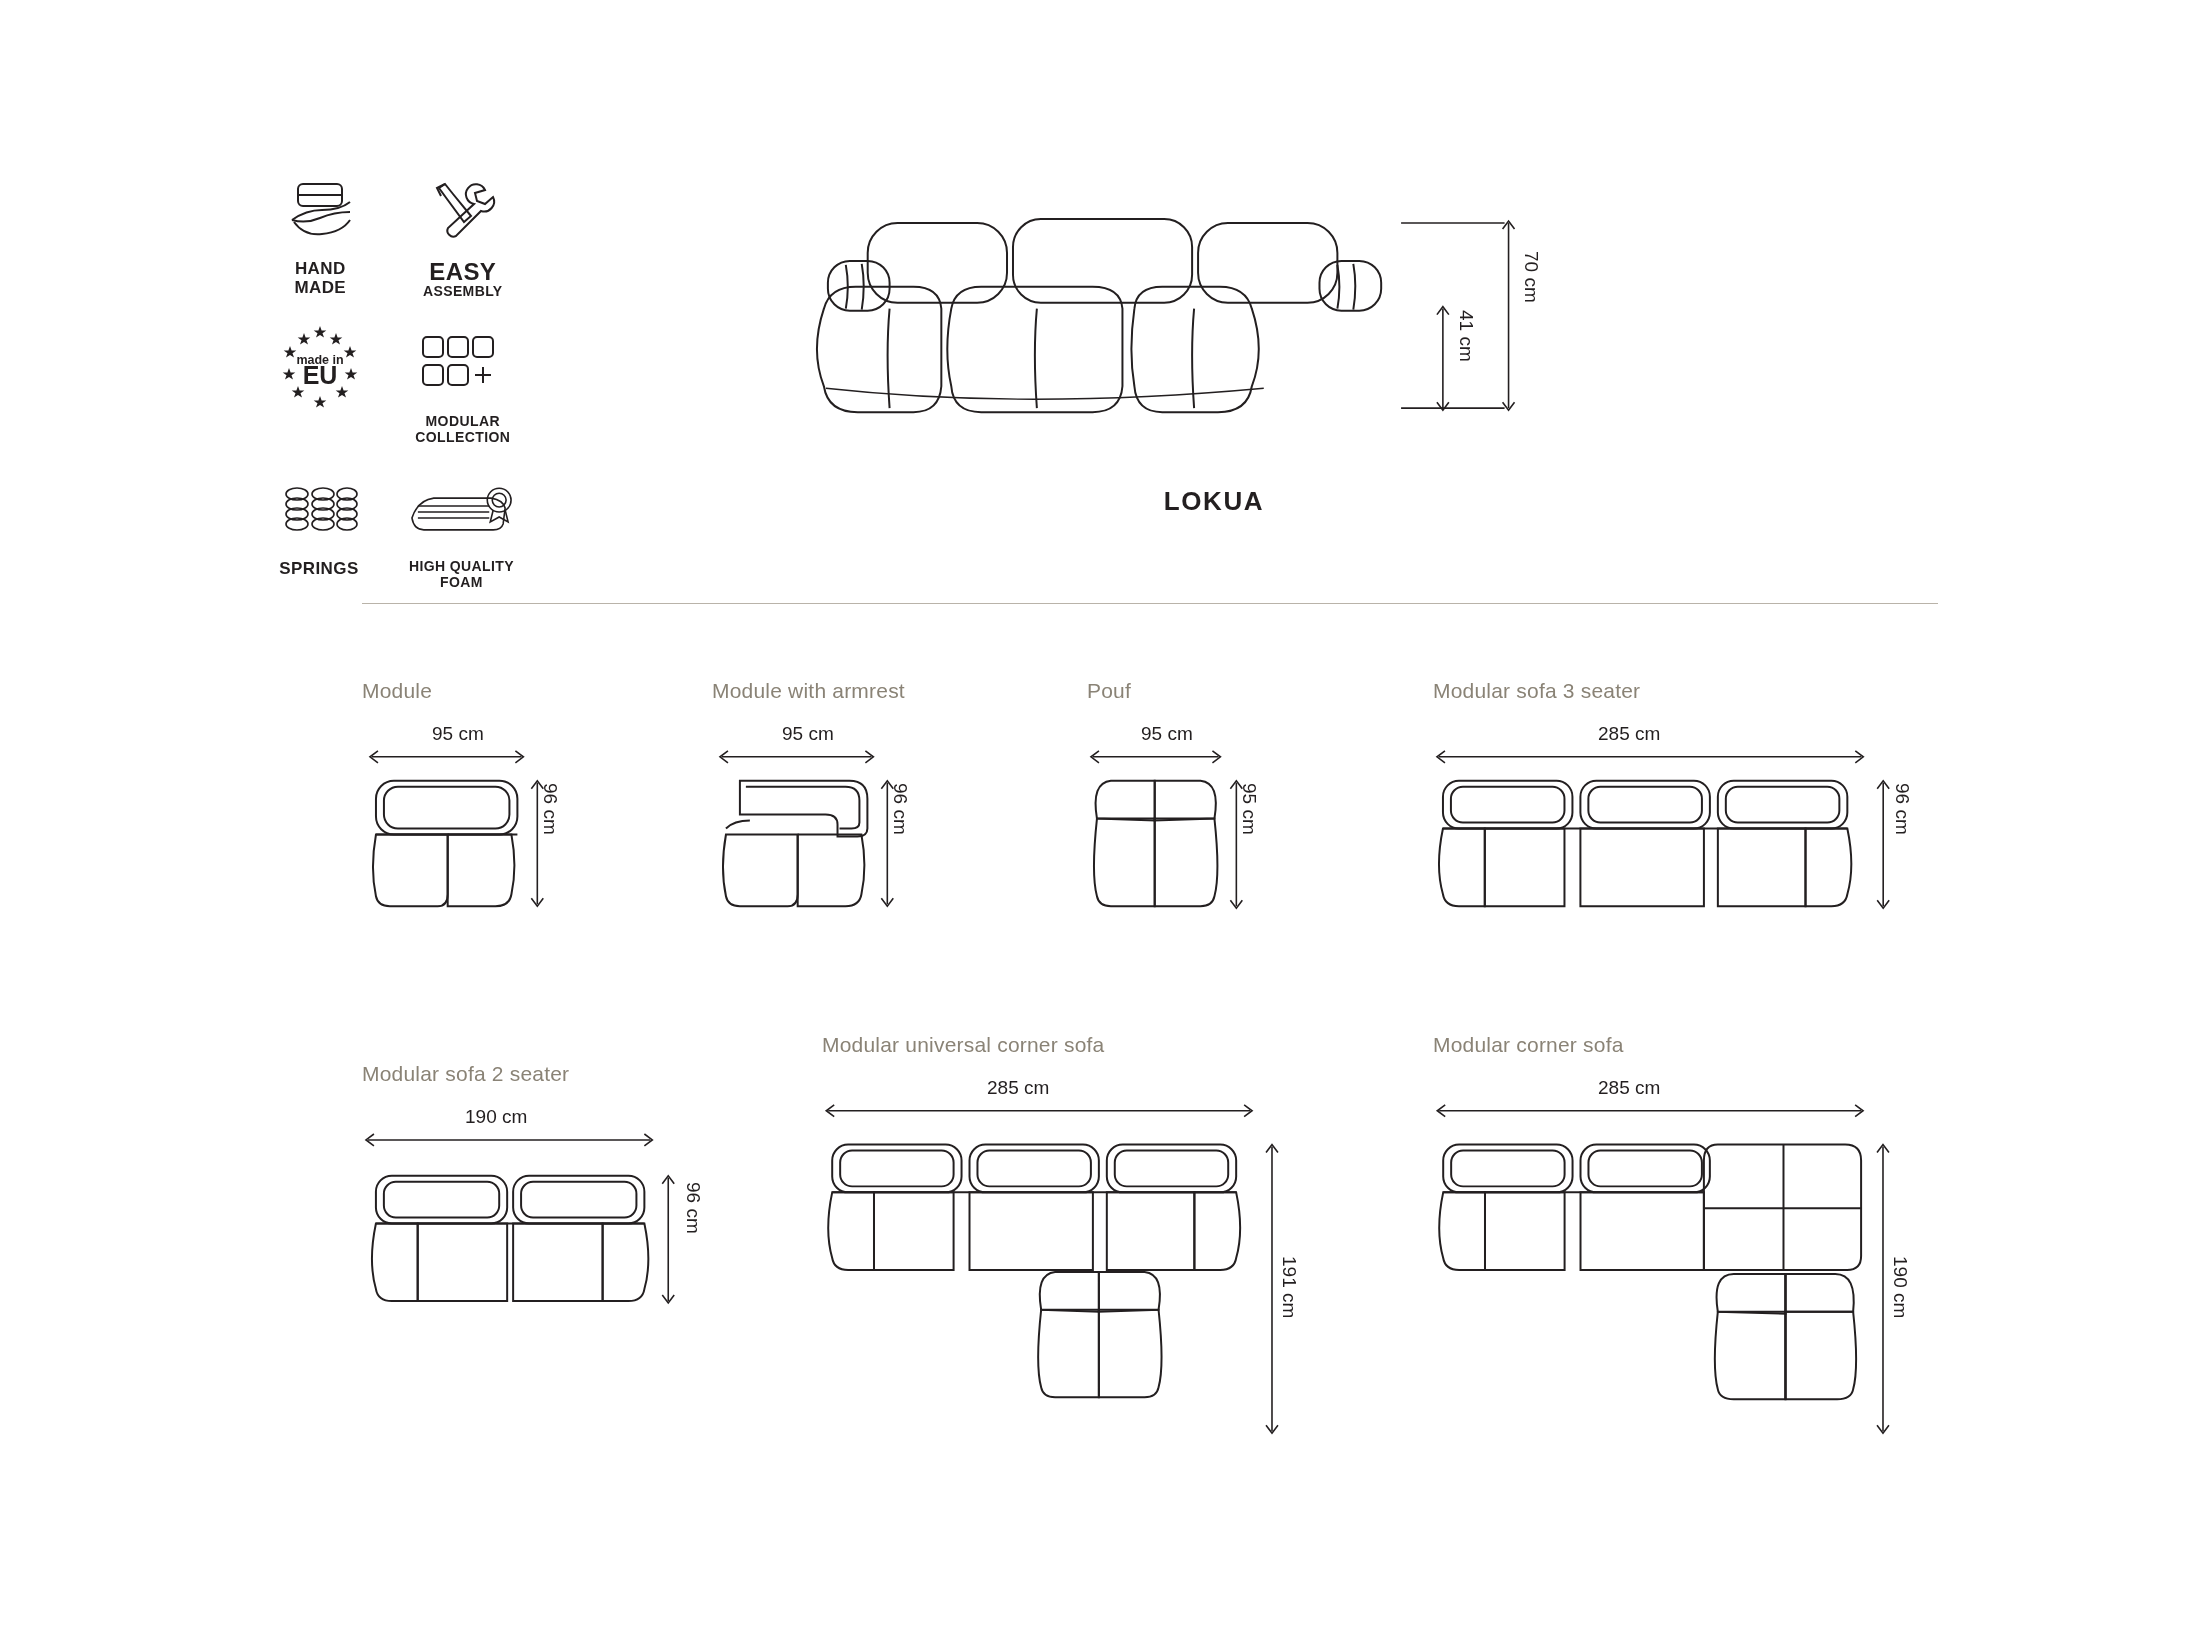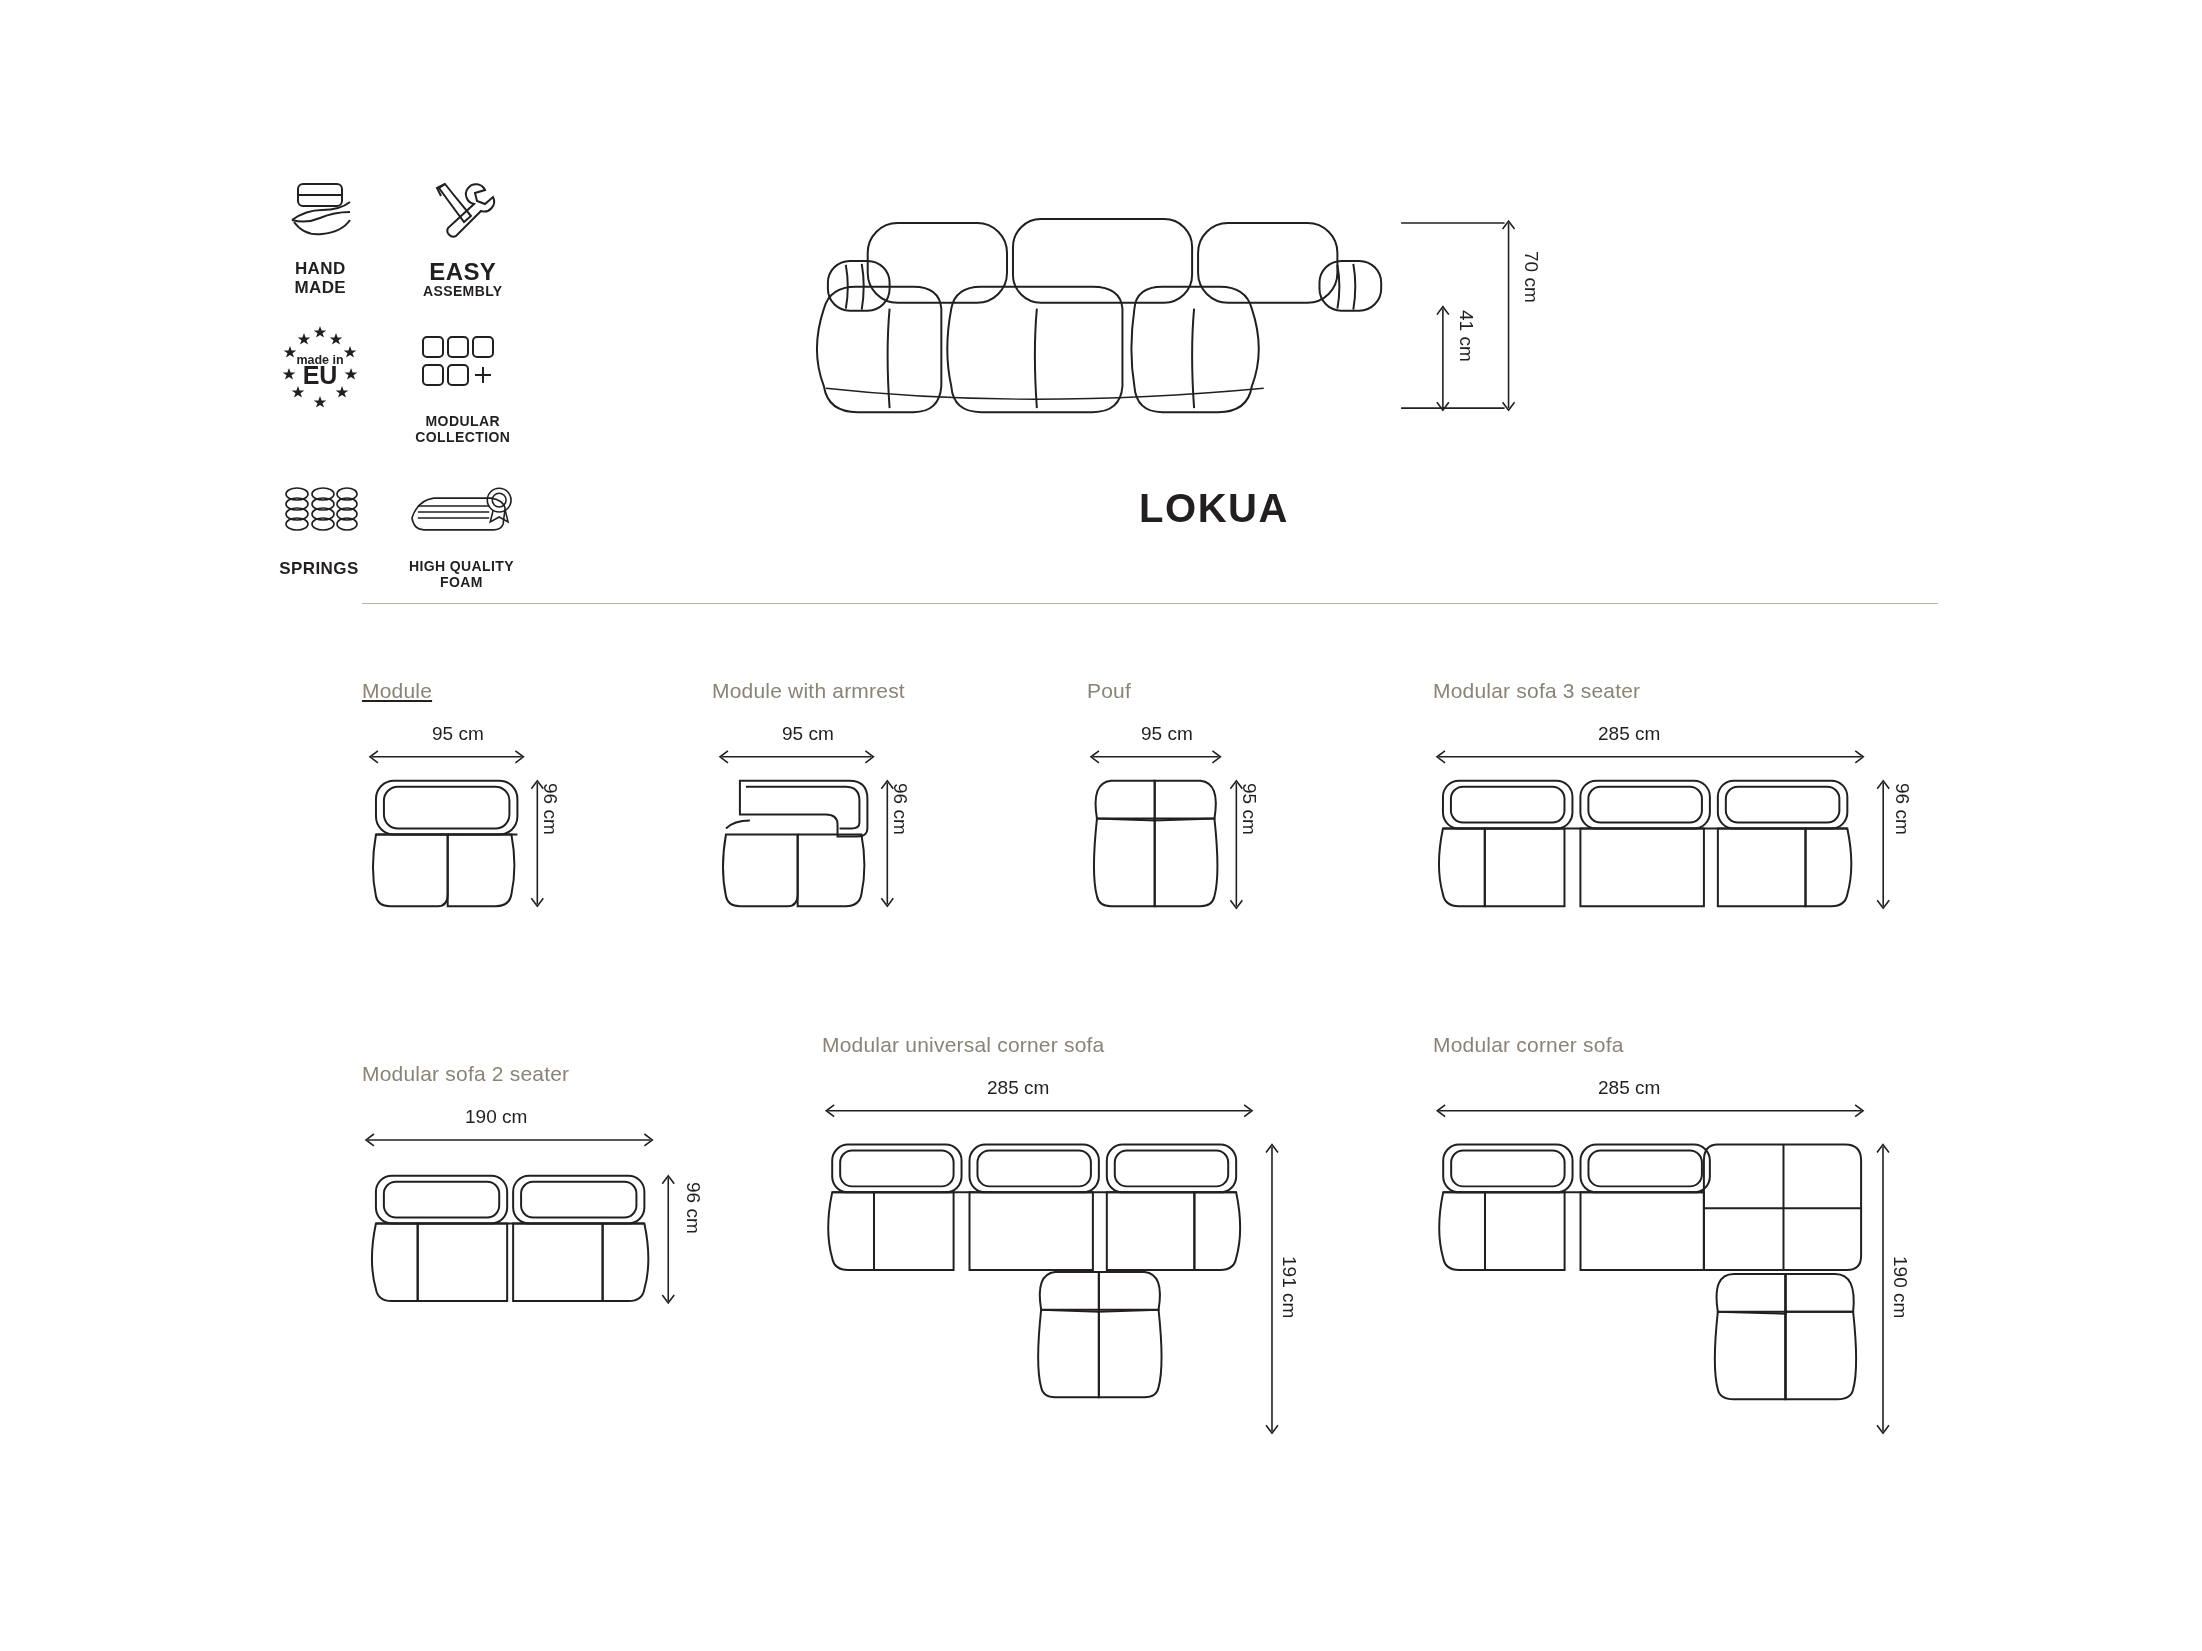--- a/index.html
+++ b/index.html
@@ -28,21 +28,21 @@
     font-size:17px; font-weight:bold; letter-spacing:0.4px; line-height:1.12;
     text-transform:uppercase;
   }
   .badge-label.small { font-size:14px; }
   .badge-label.easy-big { font-size:24px; line-height:1.05; }
 
   
   .hero { position:absolute; left:806px; top:209px; width:816px; }
   .hero-svg { display:block; }
   .hero-title {
-    text-align:center; font-size:40px; font-weight:bold; letter-spacing:1.6px;
+    text-align:center; font-size:26px; font-weight:bold; letter-spacing:1.6px;
     margin-top:18px;
   }
 
   
   .divider {
     position:absolute; left:362px; top:603px; width:1576px; height:1px;
     background:#b9b3a9;
   }
 
   
@@ -233,21 +233,21 @@
         <path d="M634 194 l6 8 l6 -8"></path>
       </g>
     </svg>
     <div class="dim-v" style="left:714px; top:42px;">70 cm</div>
     <div class="dim-v" style="left:649px; top:101px;">41 cm</div>
     <div class="hero-title">LOKUA</div>
   </div>
 
   <div class="divider"></div>
 
-  <div class="item" style="left:362px; top:679px; width:259px;text-decoration:underline;">
+  <div class="item" style="left:362px; top:679px; width:259px;">
     <div class="item-title">Module</div>
     <div class="item-art" style="height:269px;">
       <div class="dim-h" style="left:70px; top:16px;">95 cm</div>
       <div class="dim-v" style="left:177px; top:76px;">96 cm</div>
       <svg width="259" height="249" viewBox="0 0 260 250">
         <g class="ln-thin">
           <path d="M10 50 h150"></path>
             <path d="M16 44 l-8 6 l8 6"></path>
             <path d="M154 44 l8 6 l-8 6"></path>
           <path d="M176 76 v122"></path>

